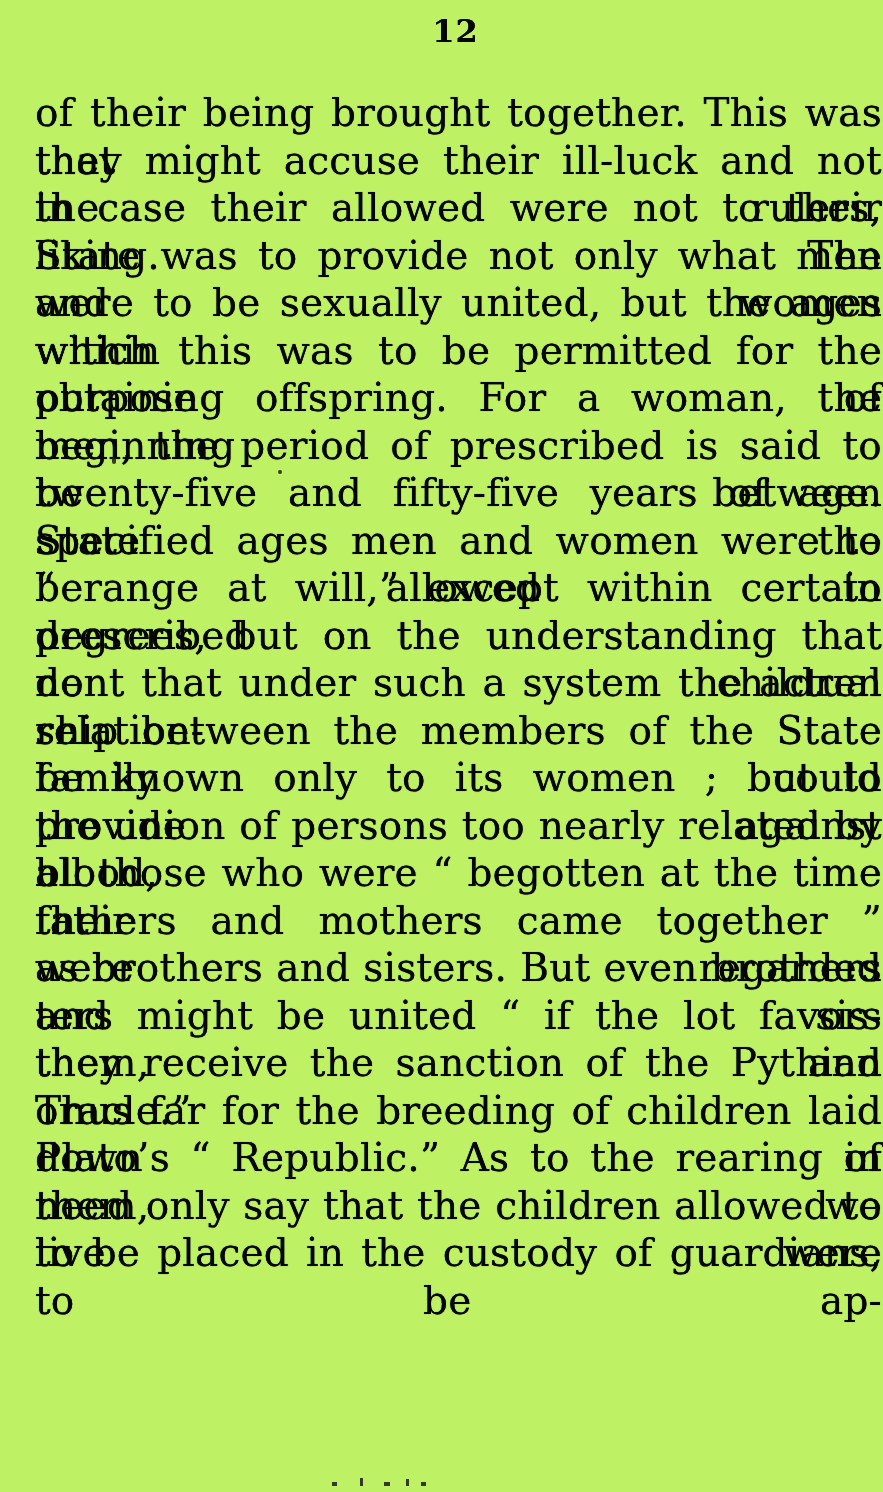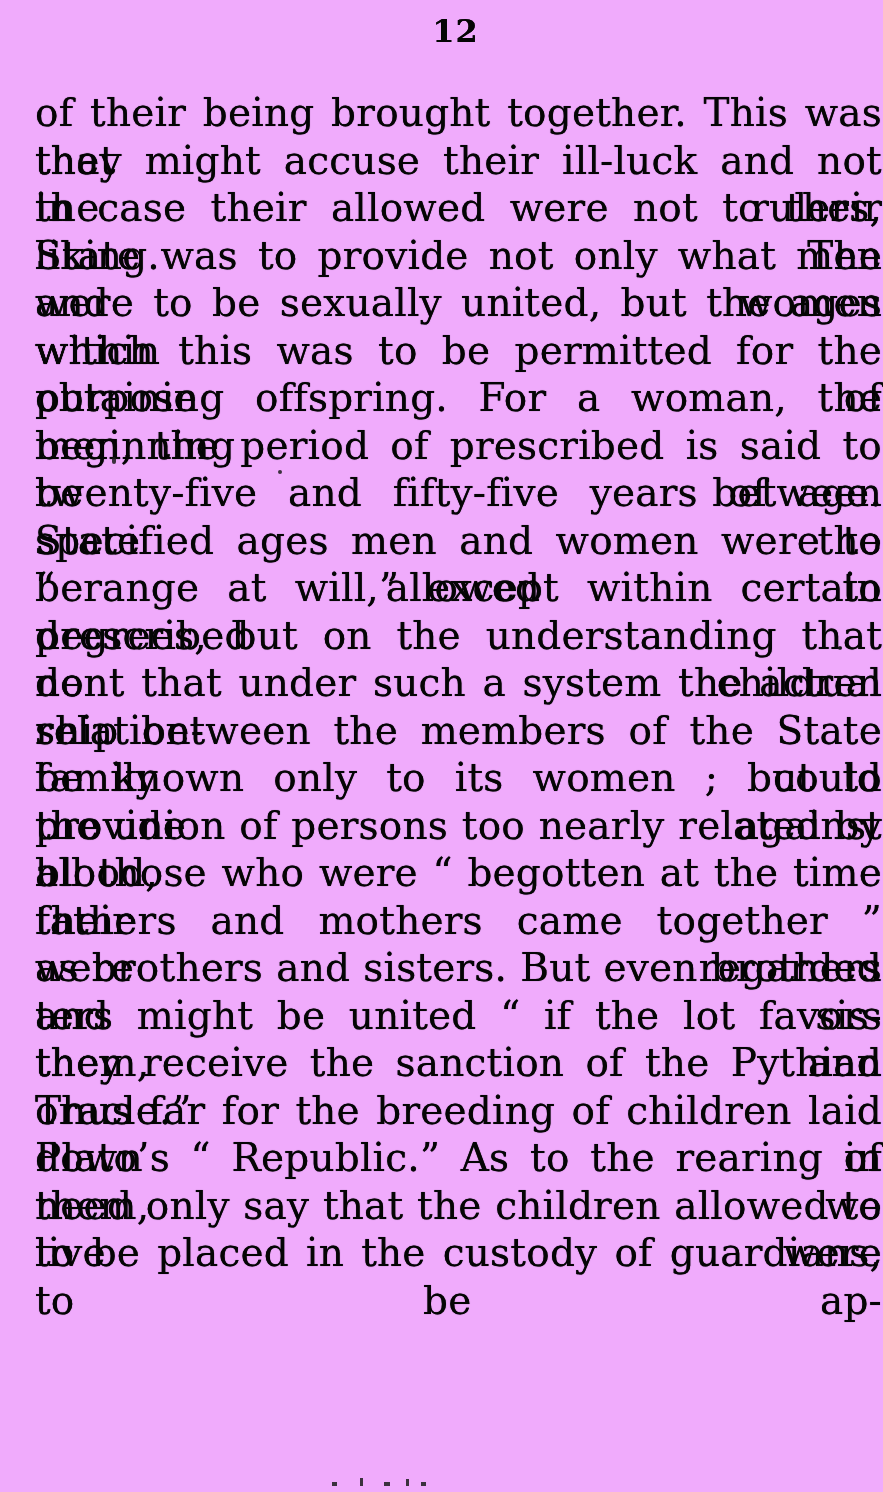--- a/index.html
+++ b/index.html
@@ -4,21 +4,21 @@
 <style>
   html, body {
     margin: 0;
     padding: 0;
     background: #ffffff;
   }
   .page {
     position: relative;
     width: 883px;
     height: 1492px;
-    background: #f0abfc;
+    background: #bef264;
     overflow: hidden;
     font-family: "DejaVu Serif", "Liberation Serif", serif;
     color: #050505;
   }
   .page-number {
     position: absolute;
     top: 12px;
     left: 14px;
     width: 100%;
     text-align: center;

